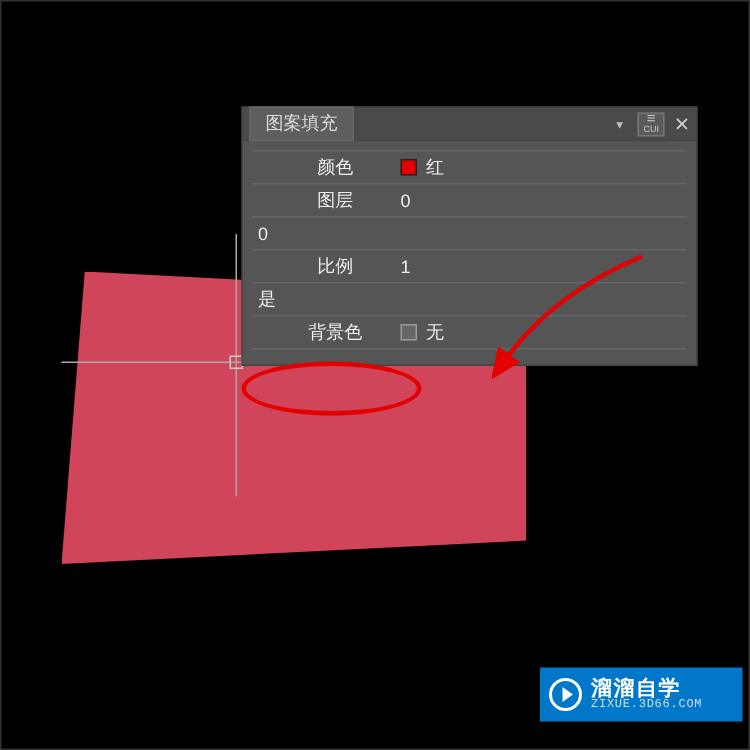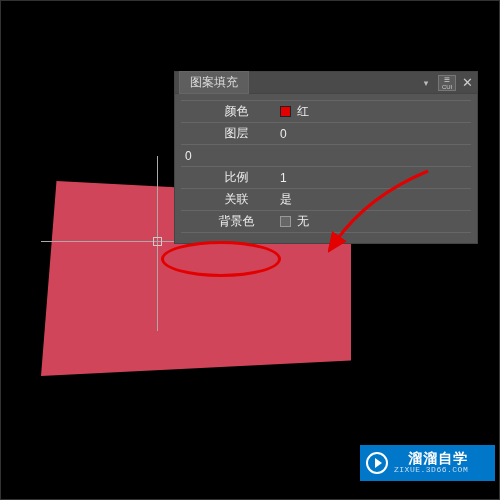--- a/index.html
+++ b/index.html
@@ -47,21 +47,21 @@
       left: 152px;
       width: 9px;
       height: 9px;
       border: 1px solid #ccc;
       z-index: 6;
     }
     
     .panel {
       position: absolute;
       top: 70px;
-      left: 173px;
+      left: 160px;
       width: 304px;
       background: #555;
       border: 1px solid #444;
       z-index: 10;
       font-size: 12px;
       color: #ddd;
     }
     .panel-header {
       height: 22px;
       display: flex;
@@ -207,21 +207,20 @@
       width: 0; height: 0;
       border-left: 7px solid #fff;
       border-top: 5px solid transparent;
       border-bottom: 5px solid transparent;
       margin-left: 2px;
     }
     .watermark .wm-text {
       display: flex;
       flex-direction: column;
       line-height: 1.1;
-      align-items: flex-end;
     }
     .wm-title { font-size: 14px; font-weight: bold; letter-spacing: 1px; }
     .wm-url { font-size: 8px; letter-spacing: 0.5px; color: #cde; font-family: Liberation Mono, monospace; }
   </style>
 </head>
 <body>
 
 <div class="shape"></div>
 
 <div class="crosshair-h"></div>
@@ -259,21 +258,20 @@
       <div class="prop-row">
         <div class="prop-value">0</div>
       </div>
 
       <div class="prop-row">
         <div class="prop-label">比例</div>
         <div class="prop-value">1</div>
       </div>
 
       <div class="prop-row">
-        <div class="prop-label">关联</div>
         <div class="prop-value">是</div>
       </div>
 
       <div class="prop-row">
         <div class="prop-label">背景色</div>
         <div class="prop-value">
           <span class="checkbox-square"></span>
           <span>无</span>
         </div>
       </div>

